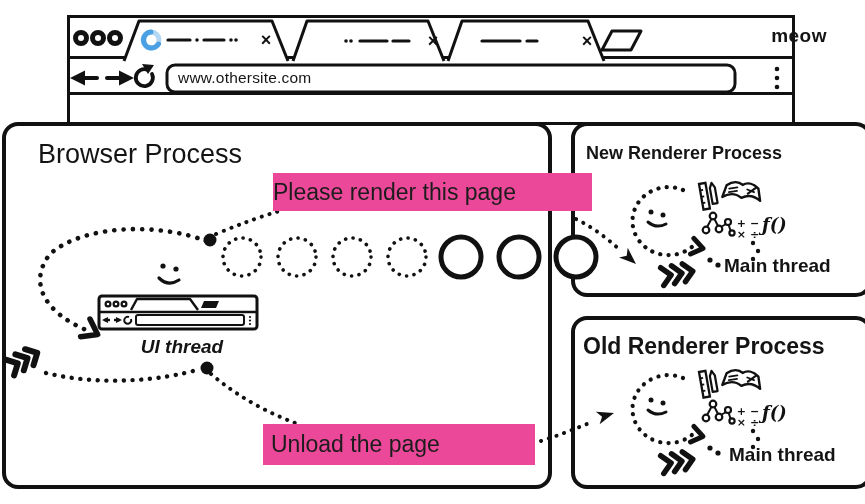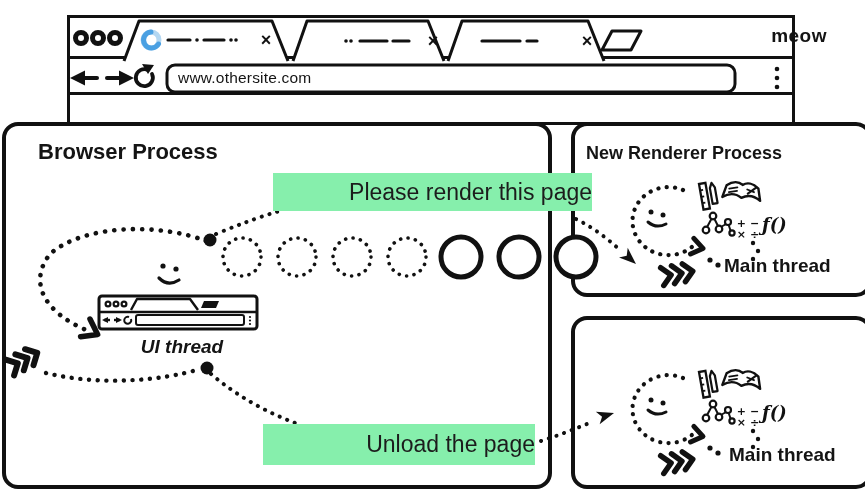--- a/index.html
+++ b/index.html
@@ -26,33 +26,33 @@
   #browser-process-box { left: 2px;   top: 122px; width: 550px; height: 367px; }
   #new-renderer-box    { left: 571px; top: 122px; width: 301px; height: 175px; }
   #old-renderer-box    { left: 571px; top: 316px; width: 301px; height: 173px; }
   
   #doodles { left:0; top:0; width:865px; height:504px; z-index: 5; pointer-events:none; }
   
   .txt { position: absolute; z-index: 7; white-space: nowrap; color:#141414; }
   #brand        { left: 728px; top: 25px; width: 62px; text-align: right;
                   font-size: 19px; font-weight: 700; letter-spacing: .5px; margin-left: 37px; }
   #url          { left: 178px; top: 69px; font-size: 15.5px; font-weight: 400; letter-spacing:.2px; }
-  #title-browser{ left: 38px;  top: 139px; font-size: 22px; font-weight: 700; }
+  #title-browser{ left: 38px;  top: 139px; font-size: 27px; font-weight: 400; }
   #title-new    { left: 586px; top: 143px; font-size: 18px; font-weight: 700; }
   #title-old    { left: 583px; top: 333px; font-size: 23px; font-weight: 700; }
   #ui-thread    { left: 130px; top: 336px; width: 104px; text-align:center;
                   font-size: 19px; font-weight: 600; font-style: italic; }
   #main-thread-new { left: 724px; top: 255px; font-size: 19px; font-weight: 600; }
   #main-thread-old { left: 729px; top: 444px; font-size: 19px; font-weight: 600; }
   .msg-label {
-    position: absolute; z-index: 6; background: #86efac;
-    text-align: right; font-size: 23px; font-weight: 500; color:#1c1c1c;
+    position: absolute; z-index: 6; background: #ec4899;
+    text-align: left; font-size: 23px; font-weight: 500; color:#1c1c1c;
   }
   #label-render { left: 273px; top: 173px; width: 319px; height: 38px; line-height: 38px; }
-  #label-unload { left: 263px; top: 424px; width: 272px; height: 41px; line-height: 41px; }
+  #label-unload { left: 263px; top: 424px; width: 272px; height: 41px; line-height: 41px; padding-left: 8px; }
 </style>
 </head>
 <body>
 
 <div id="canvas">
 
   <div id="browser-window" class="abs">
     <div class="tabstrip"></div>
     <div class="navrow"></div>
   </div>
@@ -232,17 +232,18 @@
     <use href="#renderer-doodle" transform="translate(0,188)"></use>
   </svg>
 
   <div id="label-render" class="msg-label">Please render this page</div>
   <div id="label-unload" class="msg-label">Unload the page</div>
 
   <div id="brand" class="txt">meow</div>
   <div id="url" class="txt">www.othersite.com</div>
   <div id="title-browser" class="txt">Browser Process</div>
   <div id="title-new" class="txt">New Renderer Process</div>
+  <div id="title-old" class="txt">Old Renderer Process</div>
   <div id="ui-thread" class="txt">UI thread</div>
   <div id="main-thread-new" class="txt">Main thread</div>
   <div id="main-thread-old" class="txt">Main thread</div>
 
 </div>
 
 </body></html>

